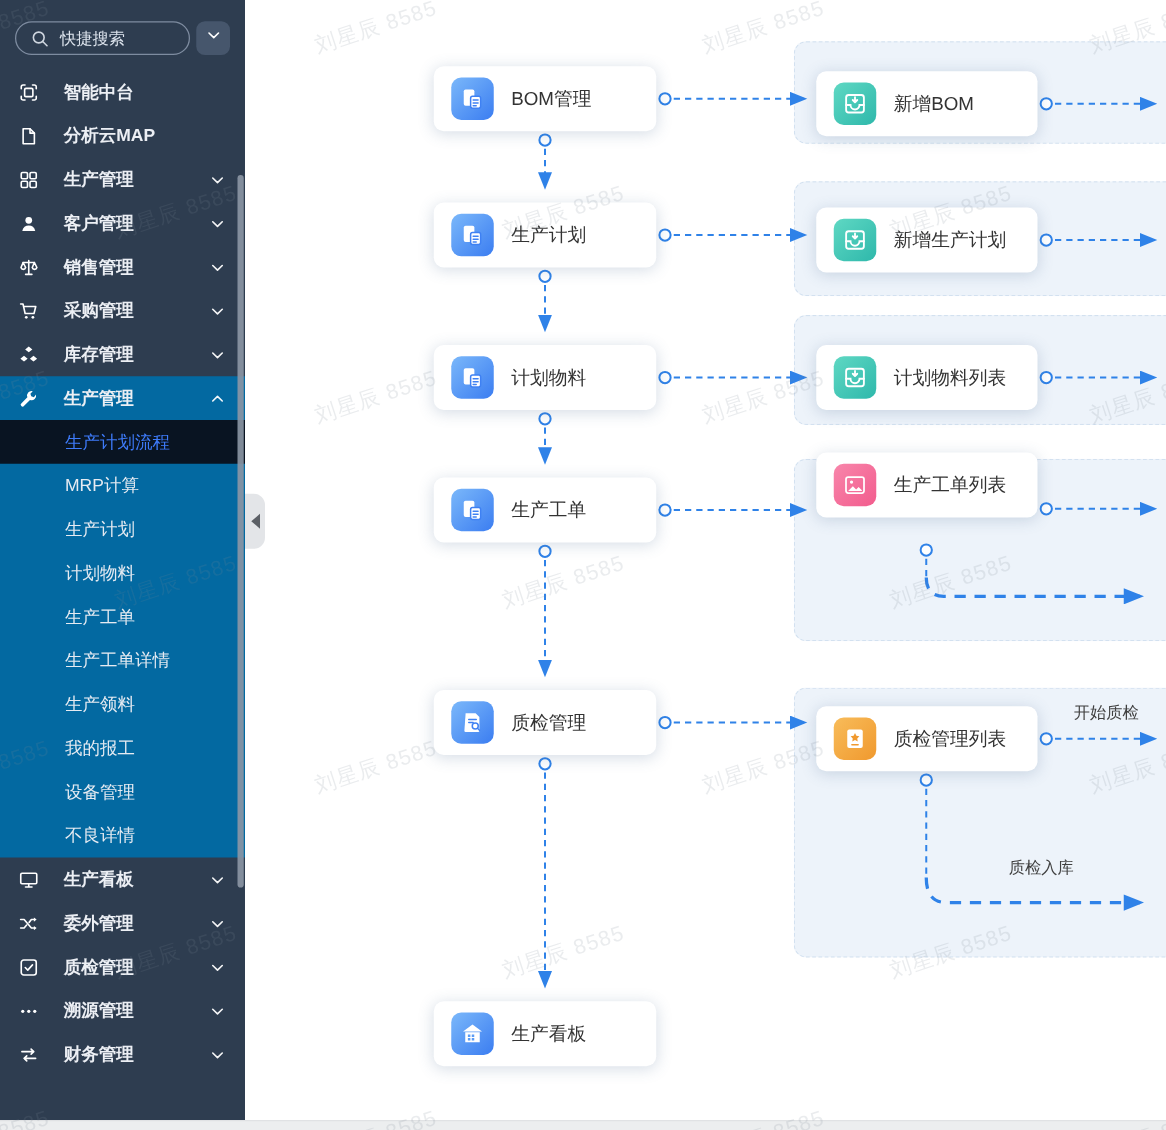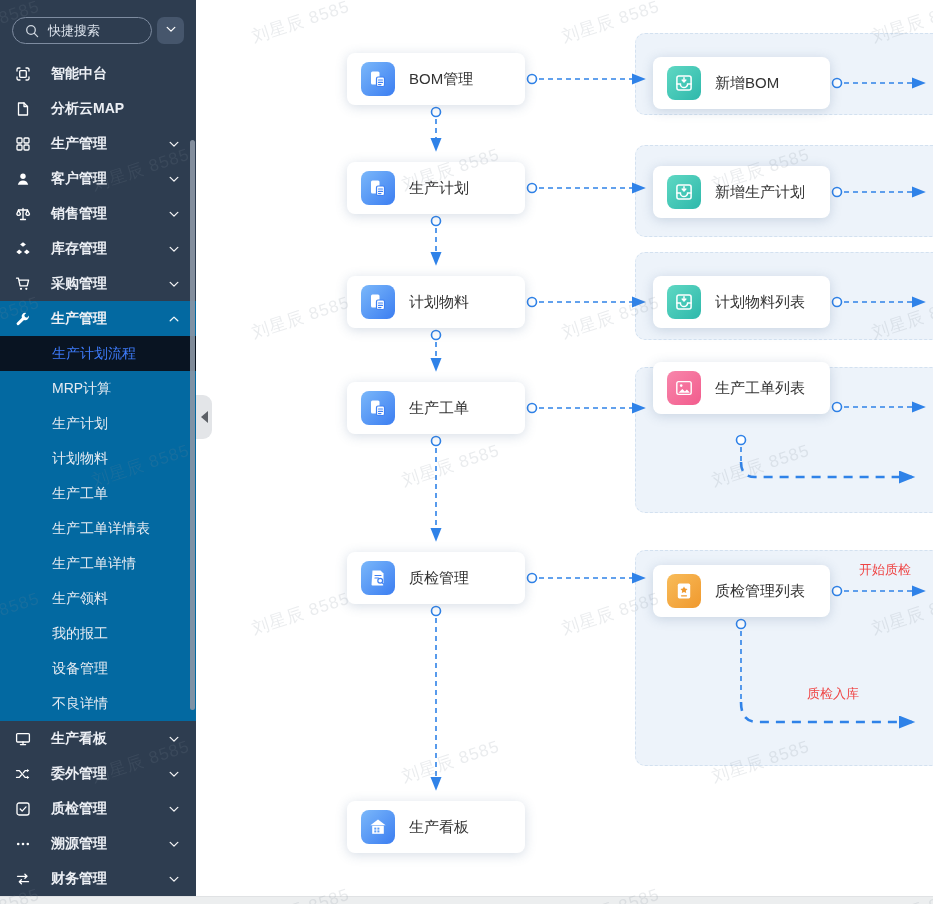--- a/index.html
+++ b/index.html
@@ -36,21 +36,21 @@
 
   .node { position:absolute; height:52px; background:#fff; border-radius:8px; box-shadow:0 2px 12px rgba(70,100,140,.22); display:flex; align-items:center; gap:14px; padding-left:14px; font-size:15px; color:#333; z-index:3; cursor:pointer; white-space:nowrap; }
   .node.left  { left:151px; width:178px; }
   .node.right { left:457px; width:177px; }
   .nicon { width:34px; height:34px; border-radius:8px; display:flex; align-items:center; justify-content:center; flex:none; }
   .g-blue   { background:linear-gradient(135deg,#7bb8fa,#3b7df1); }
   .g-teal   { background:linear-gradient(135deg,#5fd8c3,#2eb8ab); }
   .g-pink   { background:linear-gradient(135deg,#f886ab,#f25c8d); }
   .g-orange { background:linear-gradient(135deg,#f8bc5a,#f0992e); }
 
-  .edge-label { position:absolute; font-size:13px; color:#ef4444; z-index:3; text-align:center; }
+  .edge-label { position:absolute; font-size:13px; color:#404040; z-index:3; text-align:center; }
   #edge-label-0 { left:650px; top:561px; width:78px; }
   #edge-label-1 { left:598px; top:685px; width:78px; }
 
   svg.wires { position:absolute; left:0; top:0; z-index:2; pointer-events:none; }
 
   
   .wm-layer { position:absolute; inset:0; z-index:10; pointer-events:none; overflow:hidden; }
   .wm { position:absolute; font-size:17px; letter-spacing:1px; color:rgba(125,136,152,.16); transform:rotate(-18deg); white-space:nowrap; }
 </style>
 </head>
@@ -132,39 +132,39 @@
         <span class="slabel">销售管理</span>
         <span class="chev">
           <svg width="16" height="16" viewBox="0 0 16 16" fill="none" stroke="#fff" stroke-width="1.3" stroke-linecap="round" stroke-linejoin="round">
             <path d="M4.2 6.4L8 10.1l3.8-3.7"></path>
           </svg>
         </span>
       </div>
       <div class="side-item">
         <span class="sicon">
           <svg width="16" height="16" viewBox="0 0 16 16" fill="none" stroke="#fff" stroke-width="1.3" stroke-linecap="round" stroke-linejoin="round">
-            <path d="M8 1.2l2.9 2.3L8 5.8 5.1 3.5zM4.2 8.6l2.9 2.3-2.9 2.3-2.9-2.3zM11.8 8.6l2.9 2.3-2.9 2.3-2.9-2.3z" fill="#fff" stroke="none"></path>
-          </svg>
-        </span>
-        <span class="slabel">库存管理</span>
-        <span class="chev">
-          <svg width="16" height="16" viewBox="0 0 16 16" fill="none" stroke="#fff" stroke-width="1.3" stroke-linecap="round" stroke-linejoin="round">
-            <path d="M4.2 6.4L8 10.1l3.8-3.7"></path>
-          </svg>
-        </span>
-      </div>
-      <div class="side-item">
-        <span class="sicon">
-          <svg width="16" height="16" viewBox="0 0 16 16" fill="none" stroke="#fff" stroke-width="1.3" stroke-linecap="round" stroke-linejoin="round">
             <path d="M1.5 2.2h1.9l1.7 7.6h7.1l1.4-5.6H4.3"></path>
             <circle cx="6" cy="12.8" r="1.1" fill="#fff" stroke="none"></circle>
             <circle cx="11.3" cy="12.8" r="1.1" fill="#fff" stroke="none"></circle>
           </svg>
         </span>
         <span class="slabel">采购管理</span>
+        <span class="chev">
+          <svg width="16" height="16" viewBox="0 0 16 16" fill="none" stroke="#fff" stroke-width="1.3" stroke-linecap="round" stroke-linejoin="round">
+            <path d="M4.2 6.4L8 10.1l3.8-3.7"></path>
+          </svg>
+        </span>
+      </div>
+      <div class="side-item">
+        <span class="sicon">
+          <svg width="16" height="16" viewBox="0 0 16 16" fill="none" stroke="#fff" stroke-width="1.3" stroke-linecap="round" stroke-linejoin="round">
+            <path d="M8 1.2l2.9 2.3L8 5.8 5.1 3.5zM4.2 8.6l2.9 2.3-2.9 2.3-2.9-2.3zM11.8 8.6l2.9 2.3-2.9 2.3-2.9-2.3z" fill="#fff" stroke="none"></path>
+          </svg>
+        </span>
+        <span class="slabel">库存管理</span>
         <span class="chev">
           <svg width="16" height="16" viewBox="0 0 16 16" fill="none" stroke="#fff" stroke-width="1.3" stroke-linecap="round" stroke-linejoin="round">
             <path d="M4.2 6.4L8 10.1l3.8-3.7"></path>
           </svg>
         </span>
       </div>
       <div class="expanded-block">
         <div class="side-item">
           <span class="sicon">
             <svg width="16" height="16" viewBox="0 0 16 16" fill="none" stroke="#fff" stroke-width="1.3" stroke-linecap="round" stroke-linejoin="round">
@@ -176,21 +176,20 @@
             <svg width="16" height="16" viewBox="0 0 16 16" fill="none" stroke="#fff" stroke-width="1.3" stroke-linecap="round" stroke-linejoin="round">
               <path d="M4.2 9.8L8 6.1l3.8 3.7"></path>
             </svg>
           </span>
         </div>
         <div class="sub-item active">生产计划流程</div>
         <div class="sub-item">MRP计算</div>
         <div class="sub-item">生产计划</div>
         <div class="sub-item">计划物料</div>
         <div class="sub-item">生产工单</div>
-        <div class="sub-item">生产工单详情表</div>
         <div class="sub-item">生产工单详情</div>
         <div class="sub-item">生产领料</div>
         <div class="sub-item">我的报工</div>
         <div class="sub-item">设备管理</div>
         <div class="sub-item">不良详情</div>
       </div>
       <div class="side-item">
         <span class="sicon">
           <svg width="16" height="16" viewBox="0 0 16 16" fill="none" stroke="#fff" stroke-width="1.3" stroke-linecap="round" stroke-linejoin="round">
             <rect x="1.6" y="2.6" width="12.8" height="8.4" rx="1"></rect>

